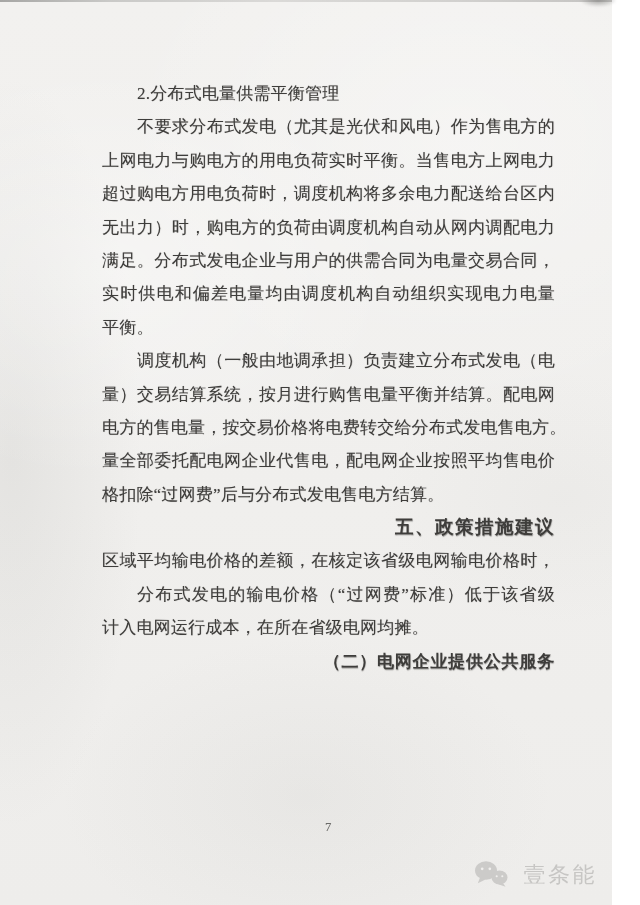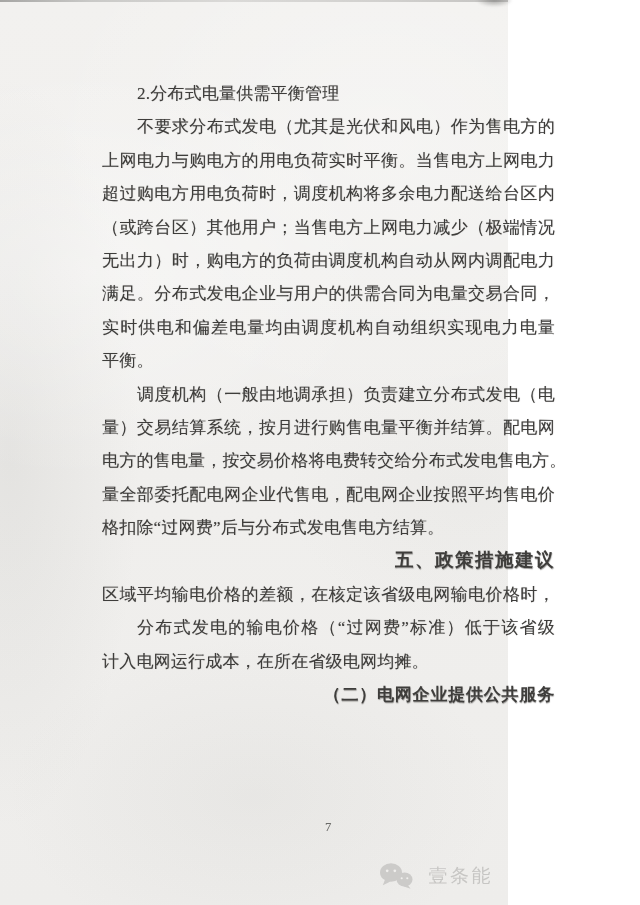--- a/index.html
+++ b/index.html
@@ -5,21 +5,21 @@
   html, body {
     margin: 0;
     padding: 0;
     width: 640px;
     height: 905px;
     overflow: hidden;
     font-family: "Liberation Serif", "DejaVu Serif", serif;
   }
   .scan-page {
     position: relative;
-    width: 508px;
+    width: 612px;
     height: 905px;
     background:
       radial-gradient(ellipse 420px 300px at 18% 30%, rgba(255,255,255,0.35), transparent 70%),
       radial-gradient(ellipse 500px 400px at 75% 15%, rgba(255,255,255,0.30), transparent 70%),
       radial-gradient(ellipse 340px 220px at 50% 88%, rgba(188,188,184,0.14), transparent 72%),
       radial-gradient(ellipse 180px 520px at 2% 50%, rgba(178,178,174,0.20), transparent 72%),
       radial-gradient(ellipse 260px 180px at 92% 55%, rgba(196,196,192,0.10), transparent 70%),
       linear-gradient(180deg, #f2f1ef 0%, #f0efed 55%, #eeedeb 100%);
   }
   .top-edge {
@@ -77,42 +77,40 @@
     font-size: 12.5px;
     color: #6b6b69;
     letter-spacing: 1px;
     text-shadow: 0.3px 0.3px 0.6px rgba(90,90,88,0.4);
   }
   .footer-brand {
     position: absolute;
     right: 15px;
     bottom: 15px;
     display: flex;
-    align-items: center;
     gap: 16px;
     color: #c7c6c4;
-    font-size: 19px;
+    font-size: 22px;
     letter-spacing: 2.5px;
     font-family: "Liberation Sans", "DejaVu Sans", sans-serif;
   }
   .footer-brand .wicon { display: block; }
 </style>
 </head>
 <body>
 
 <div class="scan-page">
   <div class="top-edge"></div>
   <div class="corner-smudge"></div>
 
   <main class="content">
     <div class="line ind">2.分布式电量供需平衡管理</div>
     <div class="line ind j">不要求分布式发电（尤其是光伏和风电）作为售电方的</div>
     <div class="line j">上网电力与购电方的用电负荷实时平衡。当售电方上网电力</div>
     <div class="line j">超过购电方用电负荷时，调度机构将多余电力配送给台区内</div>
-    <div class="line j">（或跨台区）其他用户；当售电方上网电力减少（极端情况</div>
     <div class="line j">无出力）时，购电方的负荷由调度机构自动从网内调配电力</div>
     <div class="line j">满足。分布式发电企业与用户的供需合同为电量交易合同，</div>
     <div class="line j">实时供电和偏差电量均由调度机构自动组织实现电力电量</div>
     <div class="line">平衡。</div>
     <div class="line ind j">调度机构（一般由地调承担）负责建立分布式发电（电</div>
     <div class="line j">量）交易结算系统，按月进行购售电量平衡并结算。配电网</div>
     <div class="line nowrap">电方的售电量，按交易价格将电费转交给分布式发电售电方。</div>
     <div class="line j">量全部委托配电网企业代售电，配电网企业按照平均售电价</div>
     <div class="line">格扣除“过网费”后与分布式发电售电方结算。</div>
     <div class="line head head-major">五、政策措施建议</div>

